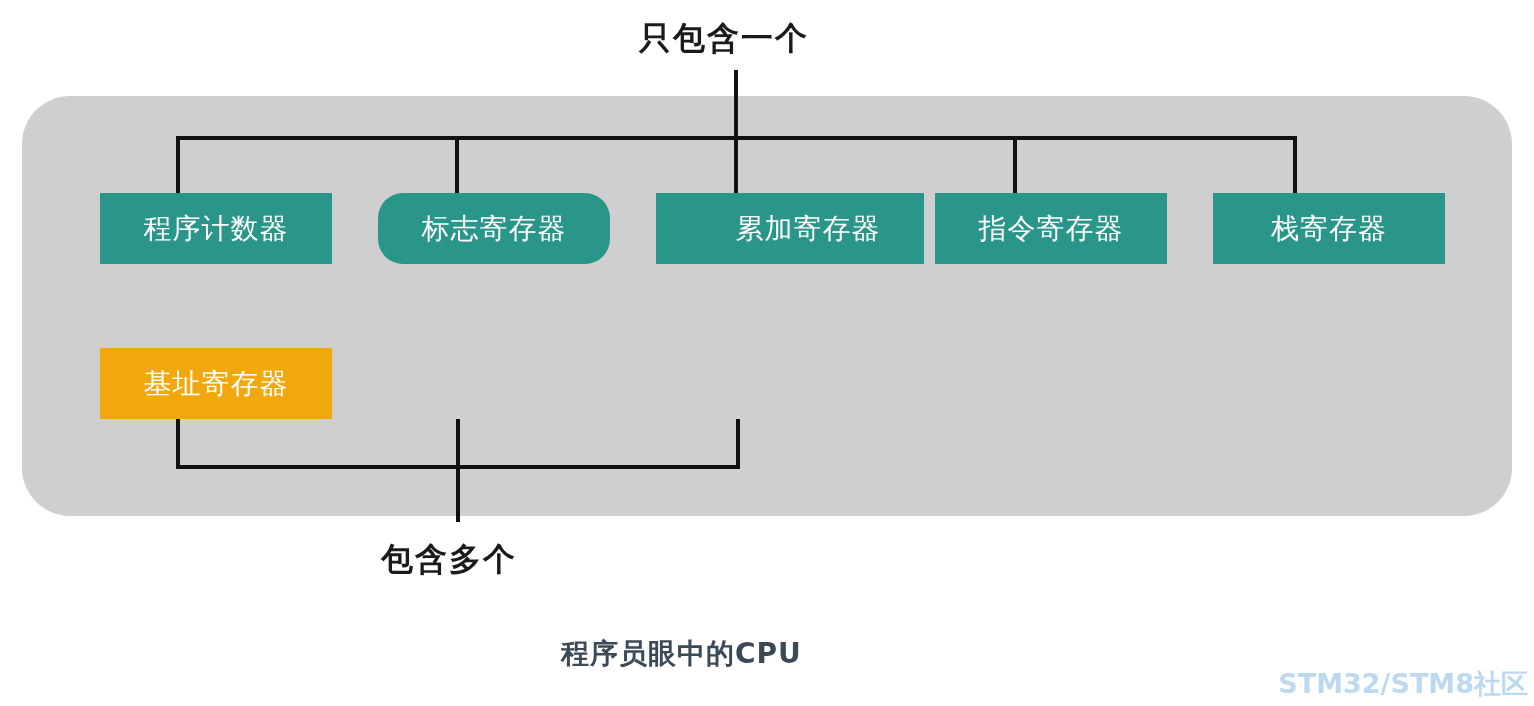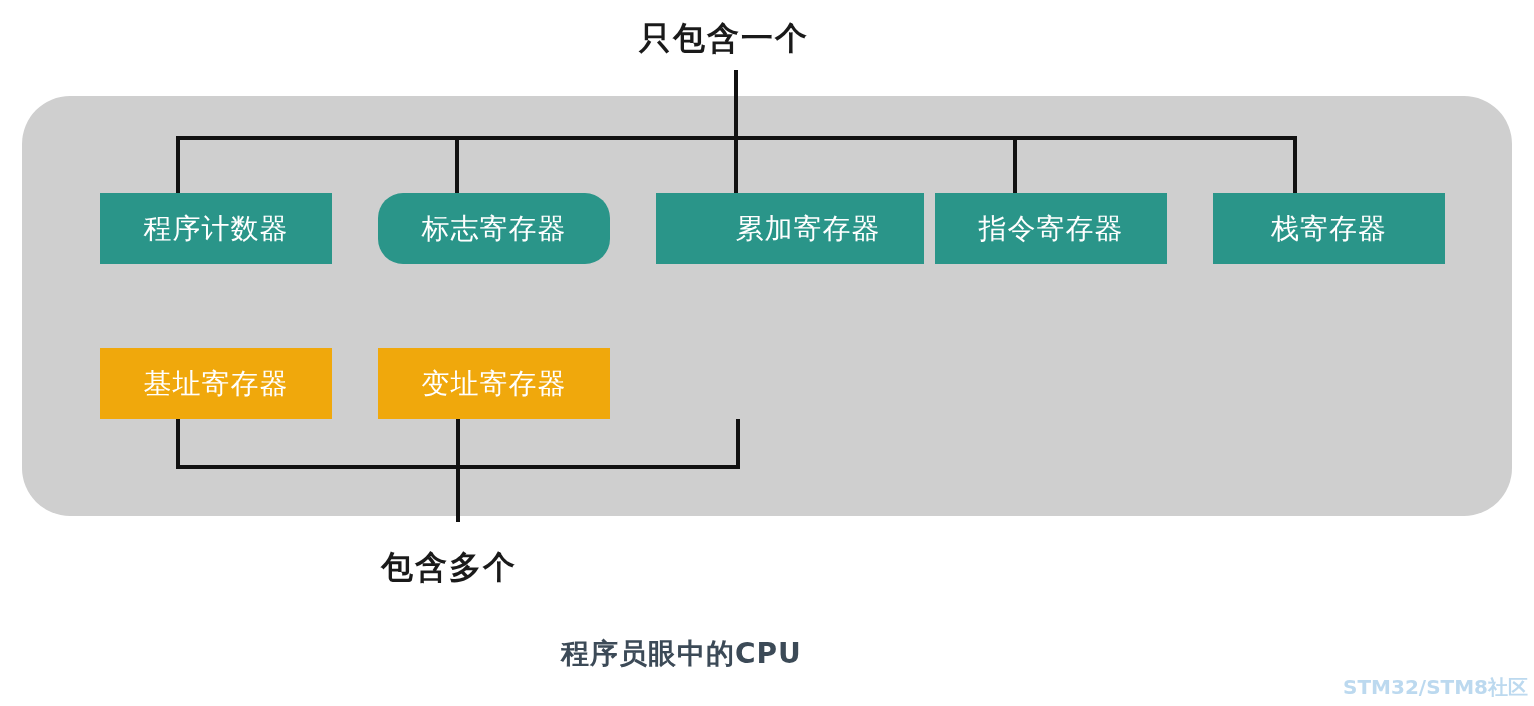--- a/index.html
+++ b/index.html
@@ -86,21 +86,21 @@
     position: absolute;
     right: 6px;
     bottom: 8px;
     text-align: right;
     color: #bcd9ef;
     font-weight: 700;
     line-height: 1.05;
     letter-spacing: 0px;
     white-space: nowrap;
   }
-  .watermark .wm1 { font-size: 20px; display: block; }
+  .watermark .wm1 { font-size: 27px; display: block; }
   .watermark .wm2 { font-size: 27px; display: block; }
 </style>
 </head>
 <body>
 
 <div id="stage">
 
   <div class="cpu-container"></div>
 
   <div class="anno" style="left:639px; top:22px;">只包含一个</div>
@@ -131,33 +131,30 @@
   </div>
 
   <div class="node orange" style="left:64px; top:348px; width:232px; height:71px;">
     <span>基址寄存器</span>
   </div>
 
   <div class="node green" style="left:1177px; top:193px; width:232px; height:71px;">
     <span>栈寄存器</span>
   </div>
 
-  <div class="node orange" style="left:342px; top:348px; width:232px; height:71px;">
-    <span>变址寄存器</span>
-  </div>
 
 
   <div class="line vline" style="left:176px; top:419px; height:50px;"></div>
   <div class="line vline" style="left:736px; top:419px; height:50px;"></div>
 
   <div class="line hline" style="left:176px; top:465px; width:564px;"></div>
 
   <div class="line vline" style="left:456px; top:419px; height:103px;"></div>
 
-  <div class="anno" style="left:381px; top:543px;margin-top:8px;">包含多个</div>
+  <div class="anno" style="left:381px; top:543px;">包含多个</div>
 
   <div class="caption" style="left:561px; top:640px;">程序员眼中的CPU</div>
 
   <div class="watermark">
     <span class="wm1">STM32/STM8社区</span>
   </div>
 
 </div>
 
 </body></html>

